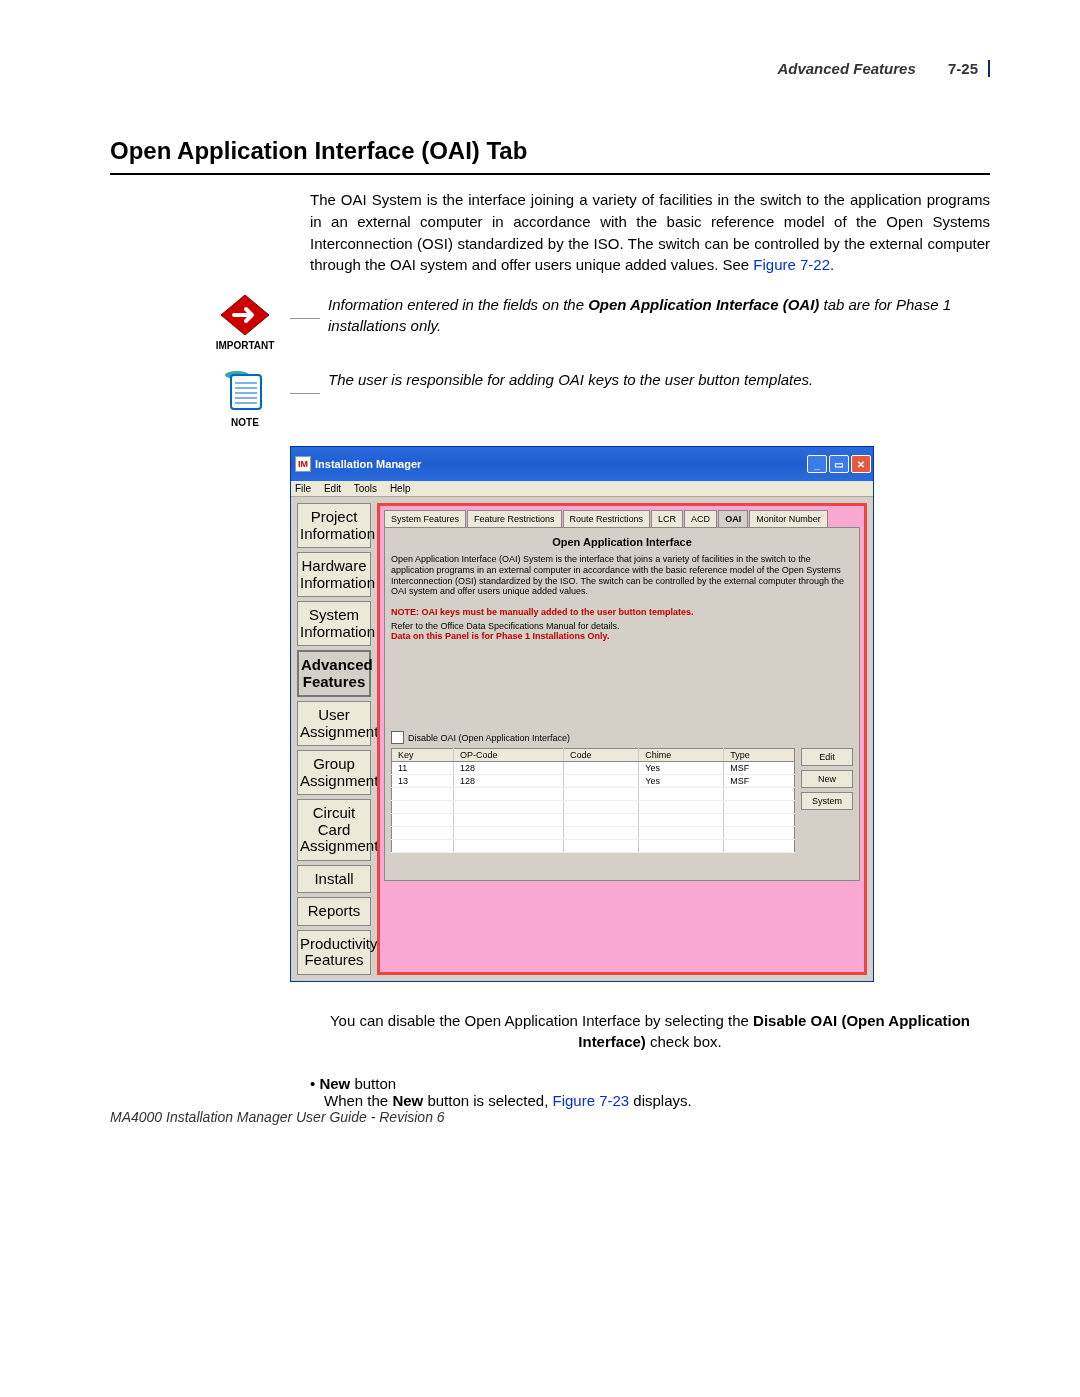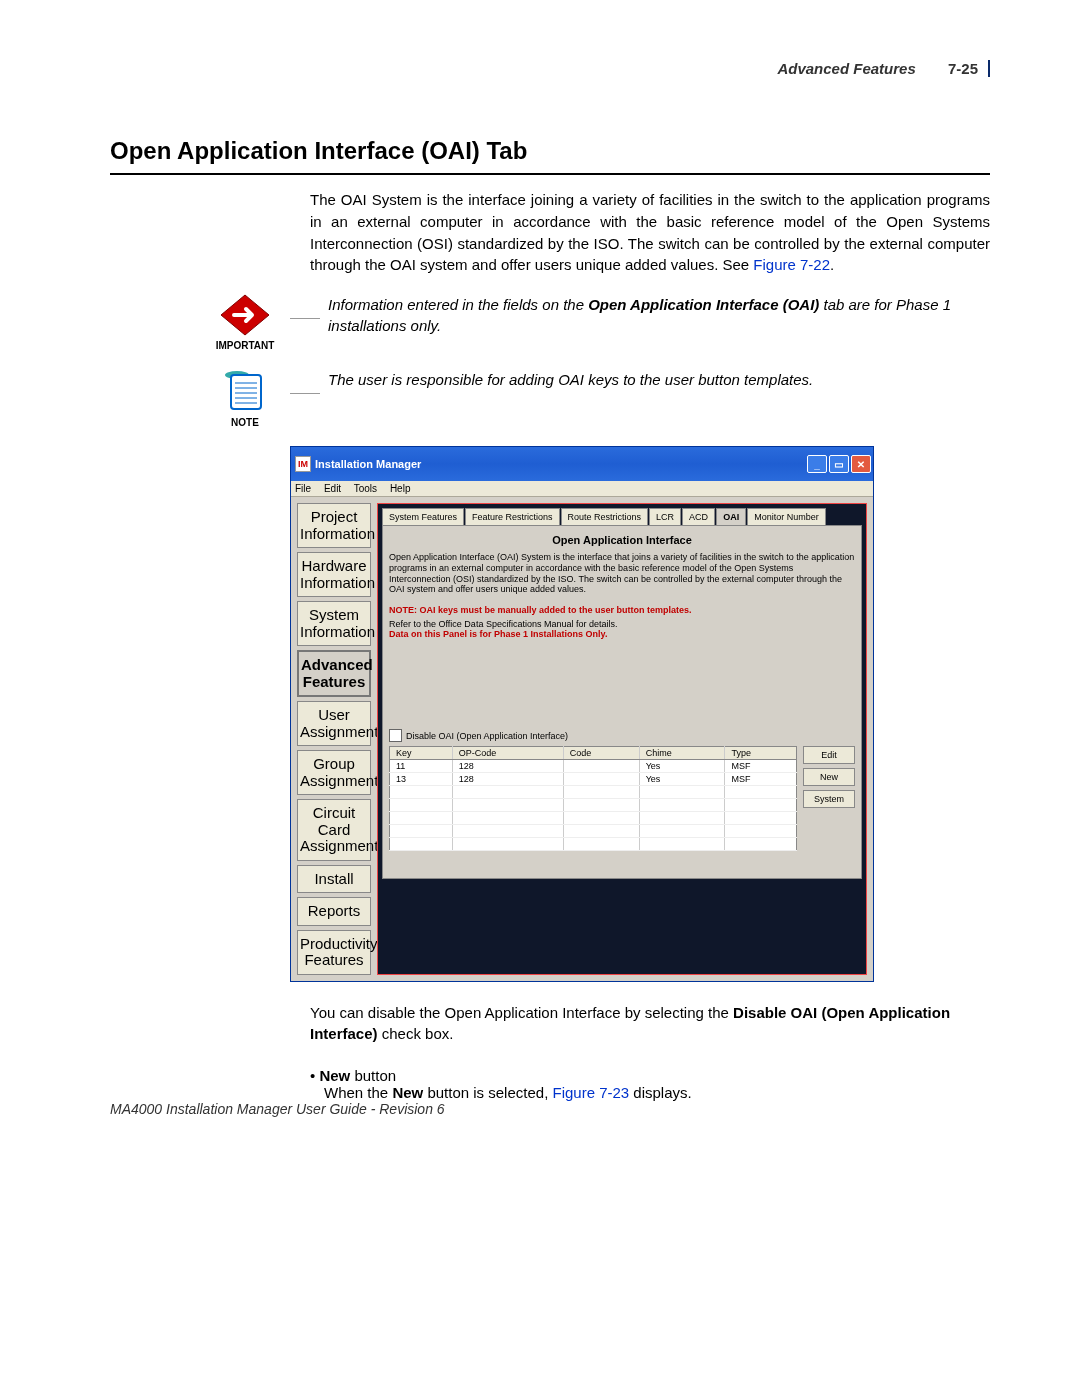--- a/index.html
+++ b/index.html
@@ -167,22 +167,22 @@
     line-height: 1.1;
     cursor: default;
   }
   .side-btn.active {
     background: #d4d0c8;
     border: 2px solid #777;
     font-weight: bold;
   }
   .content-pane {
     flex: 1;
-    border: 1px solid #ef4444;
-    background: #0f172a;
+    border: 3px solid #ef4444;
+    background: #f9a8d4;
     padding: 4px;
   }
   .tabstrip {
     display: flex;
     flex-wrap: nowrap;
     font-size: 9px;
   }
   .tab {
     background: #ece9d8;
     border: 1px solid #888;
@@ -244,22 +244,23 @@
   .act-col { width: 52px; flex: none; display: flex; flex-direction: column; gap: 4px; }
   .act-btn {
     background: #ece9d8;
     border: 1px solid #888;
     font-size: 9px;
     text-align: center;
     padding: 3px 0;
   }
 
   .body-para {
-    margin-top: 20px;
+    margin-top: 28px;
     line-height: 1.45;
+    text-align: center;
   }
   .bullet-block { margin-top: 22px; }
   .bullet-line { margin-left: 14px; text-indent: -14px; }
   .sub-line { margin-left: 14px; }
   .footer {
     font-style: italic;
     font-size: 14px;
     color: #333;
   }
 </style>

